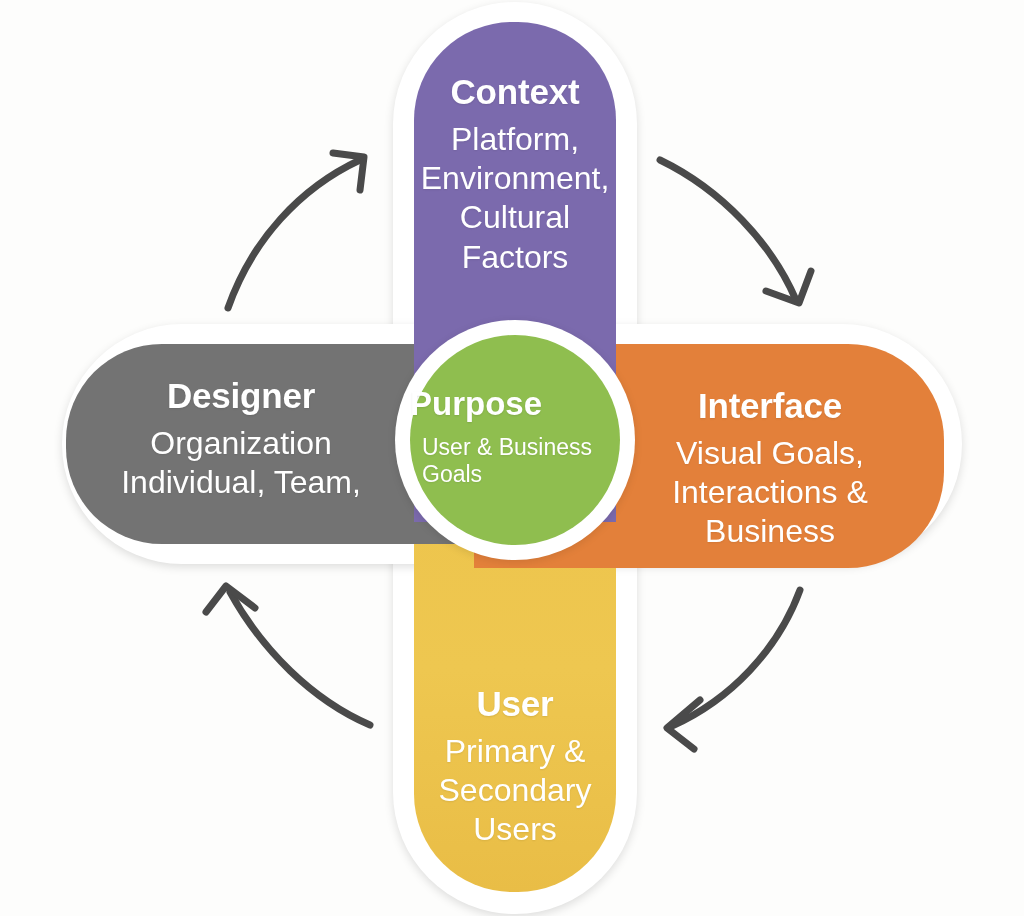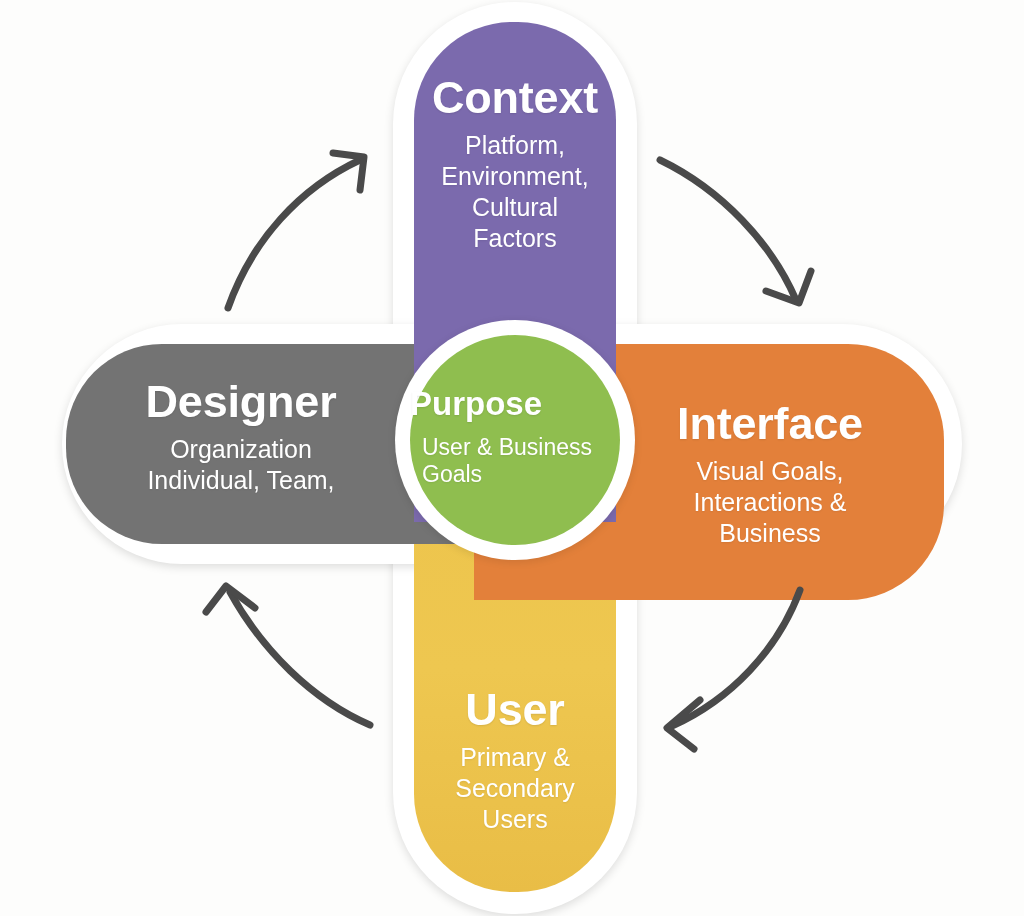--- a/index.html
+++ b/index.html
@@ -49,29 +49,29 @@
   .halo-fill-1 { left: 393px; top: 324px; width: 244px; height: 240px; }
 
   
   .arm {
     position: absolute;
     color: #ffffff;
     text-align: center;
     box-sizing: border-box;
   }
   .arm-title {
-    font-size: 45px;
+    font-size: 35px;
     font-weight: bold;
     letter-spacing: -0.2px;
     line-height: 1.05;
     margin: 0 0 9px 0;
     text-shadow: 0 1px 2px rgba(0,0,0,0.10);
   }
   .arm-desc {
-    font-size: 25px;
+    font-size: 32px;
     font-weight: normal;
     line-height: 1.23;
     margin: 0;
     text-shadow: 0 1px 2px rgba(0,0,0,0.08);
   }
 
   
   #arm-context {
     left: 414px;
     top: 22px;
@@ -103,24 +103,24 @@
     border-radius: 96px 0 0 96px;
     padding-top: 34px;
     padding-right: 120px;
   }
 
   
   #arm-interface {
     left: 474px;
     top: 344px;
     width: 470px;
-    height: 256px;
+    height: 224px;
     background: #e3803a;
     border-radius: 0 96px 96px 0;
-    padding-top: 56px;
+    padding-top: 44px;
     padding-left: 122px;
   }
 
   
   #arm-designer, #arm-interface { z-index: 3; }
   #arm-context { z-index: 4; }
   #arm-user    { z-index: 2; }
 
   
   #hub-ring {

